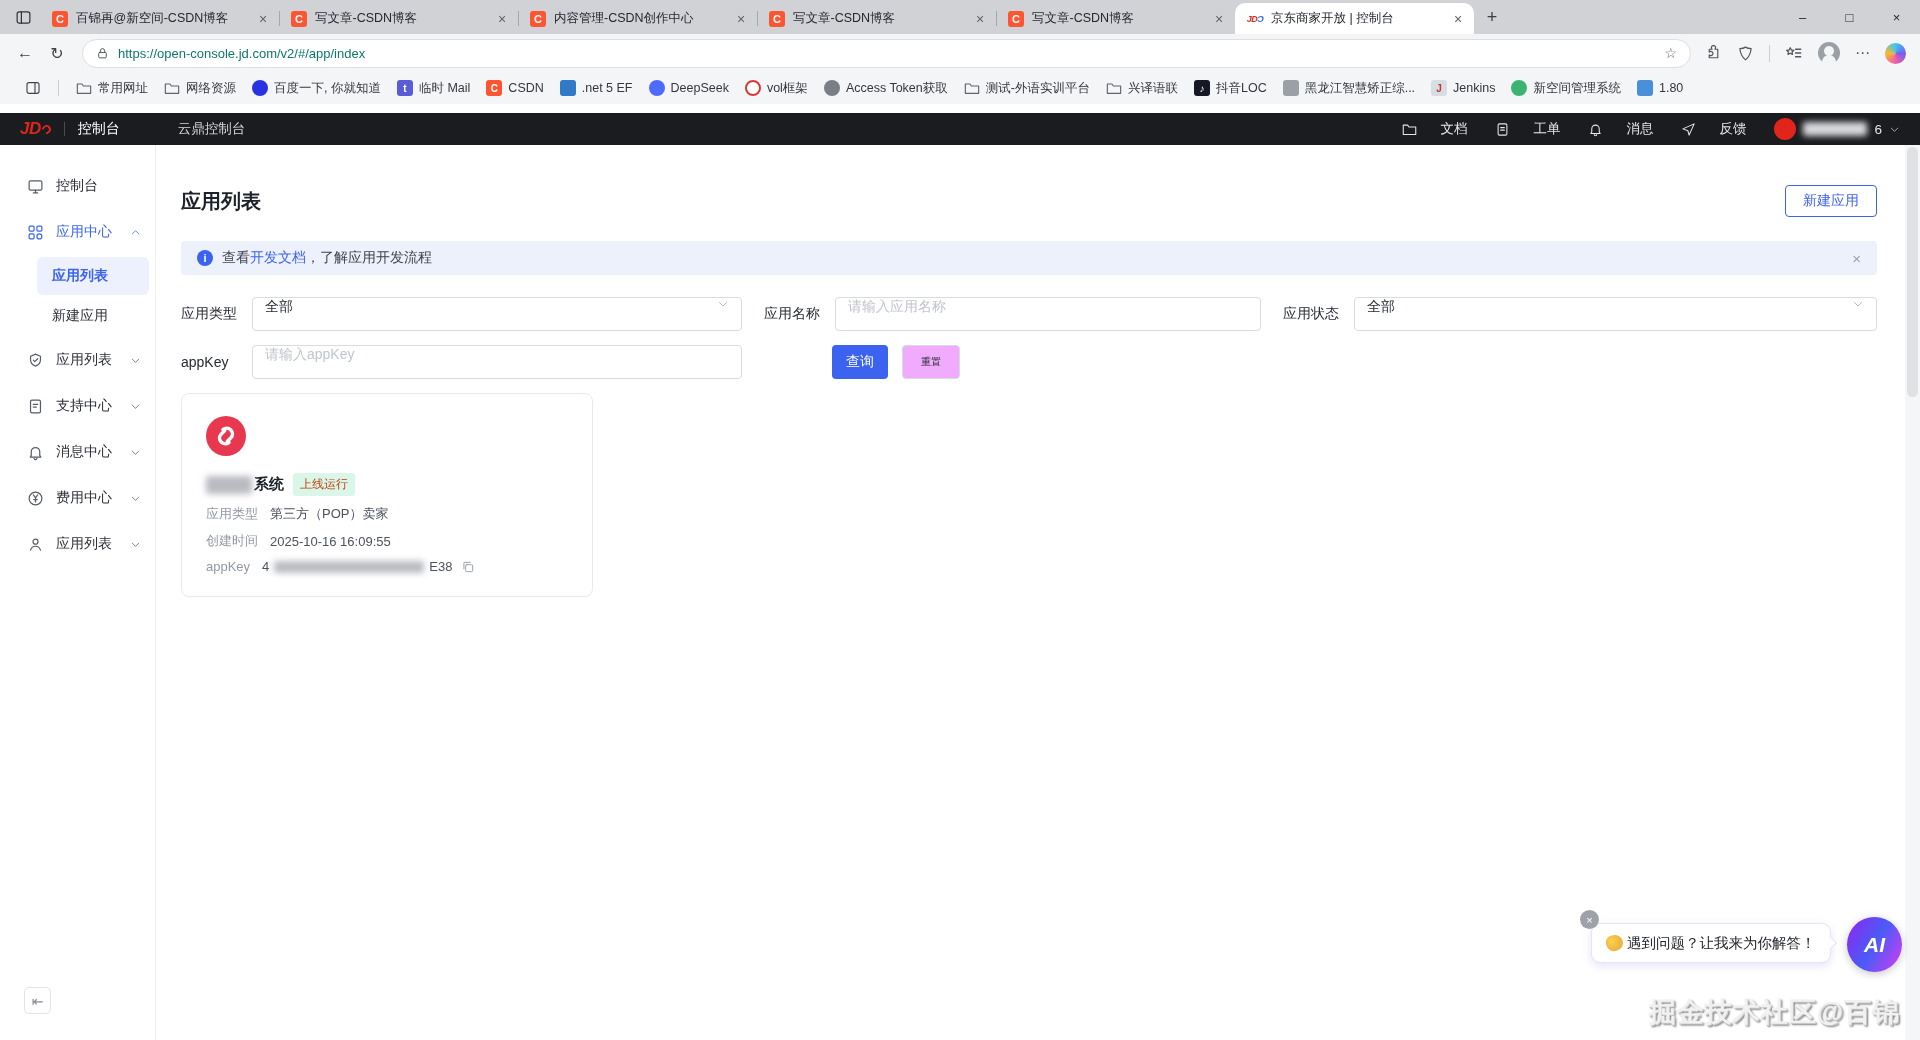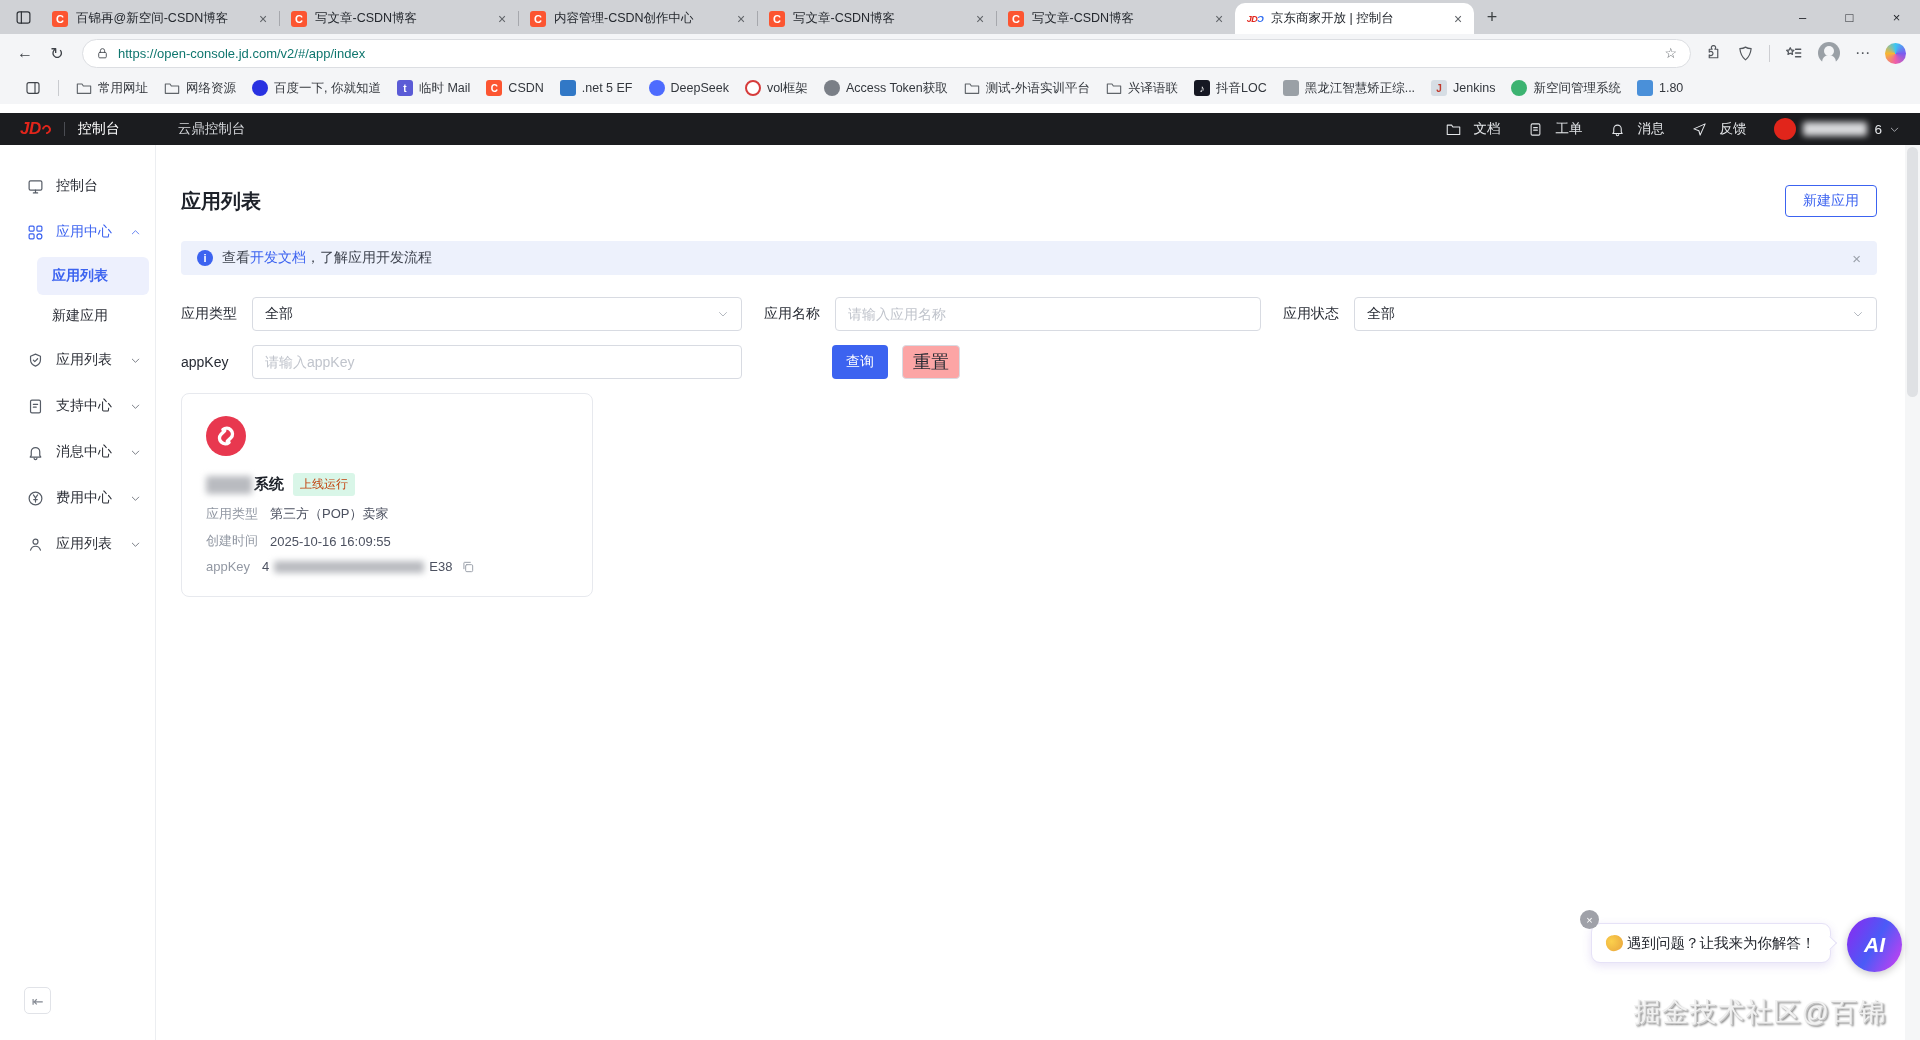--- a/index.html
+++ b/index.html
@@ -59,21 +59,21 @@
   .chrome-gap { height:9px; background:#fff; }
 
   
   .jdbar { height:32px; background:#1b1c1f; display:flex; align-items:center; padding:0 20px; color:#e4e6e9; }
   .jd-logo { color:#e1251b; font-weight:800; font-style:italic; font-size:17px; letter-spacing:-.5px; display:flex; align-items:center; }
   .jd-swirl { width:9px; height:9px; border:2.5px solid #e1251b; border-left-color:transparent; border-radius:50%; margin-left:1px; transform:rotate(-40deg); }
   .jd-div { width:1px; height:14px; background:#4a4c52; margin:0 13px; }
   .jd-product { font-size:14px; color:#fff; }
   .jd-suite { margin-left:58px; font-size:13.5px; color:#d6d8dc; }
   .jd-right { margin-left:auto; display:flex; align-items:center; gap:28px; font-size:13.5px; }
-  .jd-nav { display:flex; align-items:center; gap:12px; color:#e4e6e9; }
+  .jd-nav { display:flex; align-items:center; gap:23px; color:#e4e6e9; }
   .jd-user { display:flex; align-items:center; gap:7px; }
   .jd-avatar { width:22px; height:22px; border-radius:50%; background:#e1251b; flex:none; }
   .redact { display:inline-block; background:#b9bbc0; filter:blur(3px); border-radius:2px; vertical-align:middle; }
   .u-redact { width:64px; height:14px; background:#d8d9dc; }
 
   
   .app-body { display:flex; height:895px; position:relative; background:#fff; }
   .sidebar { width:156px; flex:none; border-right:1px solid #eceef1; padding-top:18px; position:relative; }
   .s-item { height:46px; display:flex; align-items:center; padding:0 14px 0 27px; gap:12px; font-size:14px; color:#2b2e36; font-weight:500; cursor:pointer; }
   .s-item svg { stroke:#565c66; }
@@ -91,27 +91,27 @@
   .new-app-btn { height:32px; padding:0 17px; border:1px solid #3c63f0; color:#3c63f0; background:#fff; border-radius:4px; font-size:14px; cursor:pointer; }
   .banner { margin-top:24px; height:34px; background:#edf1fc; border-radius:4px; display:flex; align-items:center; padding:0 16px; font-size:14px; color:#3d424d; }
   .info-ic { width:16px; height:16px; border-radius:50%; background:#3c63f0; color:#fff; font-size:11px; font-weight:bold; display:flex; align-items:center; justify-content:center; margin-right:9px; flex:none; }
   .banner .link { color:#3c63f0; cursor:pointer; }
   .banner-close { margin-left:auto; color:#9ba1ab; font-size:15px; cursor:pointer; }
 
   .f-row { display:flex; align-items:center; height:34px; margin-top:22px; }
   .f-row.second { margin-top:14px; }
   .f-label { width:57px; flex:none; font-size:14px; color:#262a33; margin-right:14px; }
   .f-label.mid { margin-left:22px; }
-  .f-select, .f-input { height:34px; border:1px solid #d8dbe2; border-radius:4px; display:flex; align-items:center; padding:0 12px; font-size:14px; color:#262a33; background:#fff; }
+  .f-select, .f-input { height:34px; border:1px solid #d8dbe2; border-radius:4px; display:flex; align-items:flex-start; padding:0 12px; font-size:14px; color:#262a33; background:#fff; }
   .f-input input { border:none; outline:none; font-size:14px; width:100%; font-family:inherit; color:#262a33; }
   .f-input input::placeholder { color:#c0c4cc; }
   .w490 { width:490px; } .w478 { width:426px; } .grow { flex:1; }
   .chev-gray { margin-left:auto; }
   .btn-primary { width:56px; height:34px; margin-left:90px; background:#3c63f0; color:#fff; border:none; border-radius:4px; font-size:14px; cursor:pointer; }
-  .btn-plain { width:58px; height:34px; margin-left:14px; background:#fca5a5; color:#262a33; border:1px solid #d8dbe2; border-radius:4px; font-size:18px; cursor:pointer; }
+  .btn-plain { width:58px; height:34px; margin-left:14px; background:#f0abfc; color:#262a33; border:1px solid #d8dbe2; border-radius:4px; font-size:10px; cursor:pointer; }
 
   
   .card { margin-top:14px; width:412px; min-height:196px; border:1px solid #e7e9ee; border-radius:8px; padding:22px 24px; background:#fff; }
   .card-logo { width:40px; height:40px; }
   .card-name-row { margin-top:13px; display:flex; align-items:center; }
   .name-redact { width:46px; height:18px; }
   .card-name { font-size:15px; font-weight:600; color:#1d2129; margin:0 2px; }
   .badge { margin-left:7px; font-size:12px; color:#c2410c; background:#d9f6e8; padding:3px 7px; border-radius:3px; }
   .card-row { margin-top:9px; font-size:13px; color:#4c5160; display:flex; align-items:center; }
   .card-row .lbl { color:#9298a3; margin-right:12px; }
@@ -122,21 +122,21 @@
   .scrollbar { position:absolute; right:0; top:145px; bottom:0; width:15px; background:#f5f6f7; }
   .scroll-thumb { position:absolute; top:2px; left:2px; right:2px; height:250px; background:#dfe1e4; border-radius:6px; }
   .ai-close { position:absolute; left:1580px; top:910px; width:19px; height:19px; border-radius:50%; background:#9fa1a8; color:#fff; font-size:11px; display:flex; align-items:center; justify-content:center; cursor:pointer; z-index:5; }
   .ai-bubble { position:absolute; left:1591px; top:923px; height:40px; background:#fff; border:1px solid #e6e2f7; border-radius:9px; box-shadow:0 3px 10px rgba(110,80,200,.16); display:flex; align-items:center; padding:0 14px; font-size:14.5px; color:#23262d; z-index:4; }
   .ai-bubble::after { content:''; position:absolute; right:-5px; top:14px; width:9px; height:9px; background:#fff; border-right:1px solid #e6e2f7; border-top:1px solid #e6e2f7; transform:rotate(45deg); }
   .clap { width:17px; height:16px; margin-right:4px; background:radial-gradient(circle at 35% 35%, #fbd04c, #e8a33d); border-radius:45% 55% 50% 50%; transform:rotate(-15deg); flex:none; }
   .ai-avatar { position:absolute; left:1847px; top:917px; width:55px; height:55px; border-radius:50%;
                background:linear-gradient(120deg,#8a2bf0 5%,#4a5bf7 50%,#d83bf0 100%);
                display:flex; align-items:center; justify-content:center; color:#fff; font-weight:800; font-style:italic; font-size:21px;
                box-shadow:0 2px 8px rgba(0,0,0,.22); z-index:4; cursor:pointer; }
-  .watermark { position:absolute; right:34px; bottom:10px; font-size:27px; font-weight:400; letter-spacing:1px; color:#f1f1f1;
+  .watermark { position:absolute; right:20px; bottom:10px; font-size:27px; font-weight:700; letter-spacing:1px; color:#f1f1f1;
                text-shadow:1px 1px 0 #c8c8c8, 2px 2px 2px #7e7e7e, -1px -1px 0 #fff; pointer-events:none; }
 
   svg.ic { fill:none; stroke-width:1.7; stroke-linecap:round; stroke-linejoin:round; }
 </style>
 </head>
 <body>
 
 <div id="root">
 
   <div class="tabstrip">

